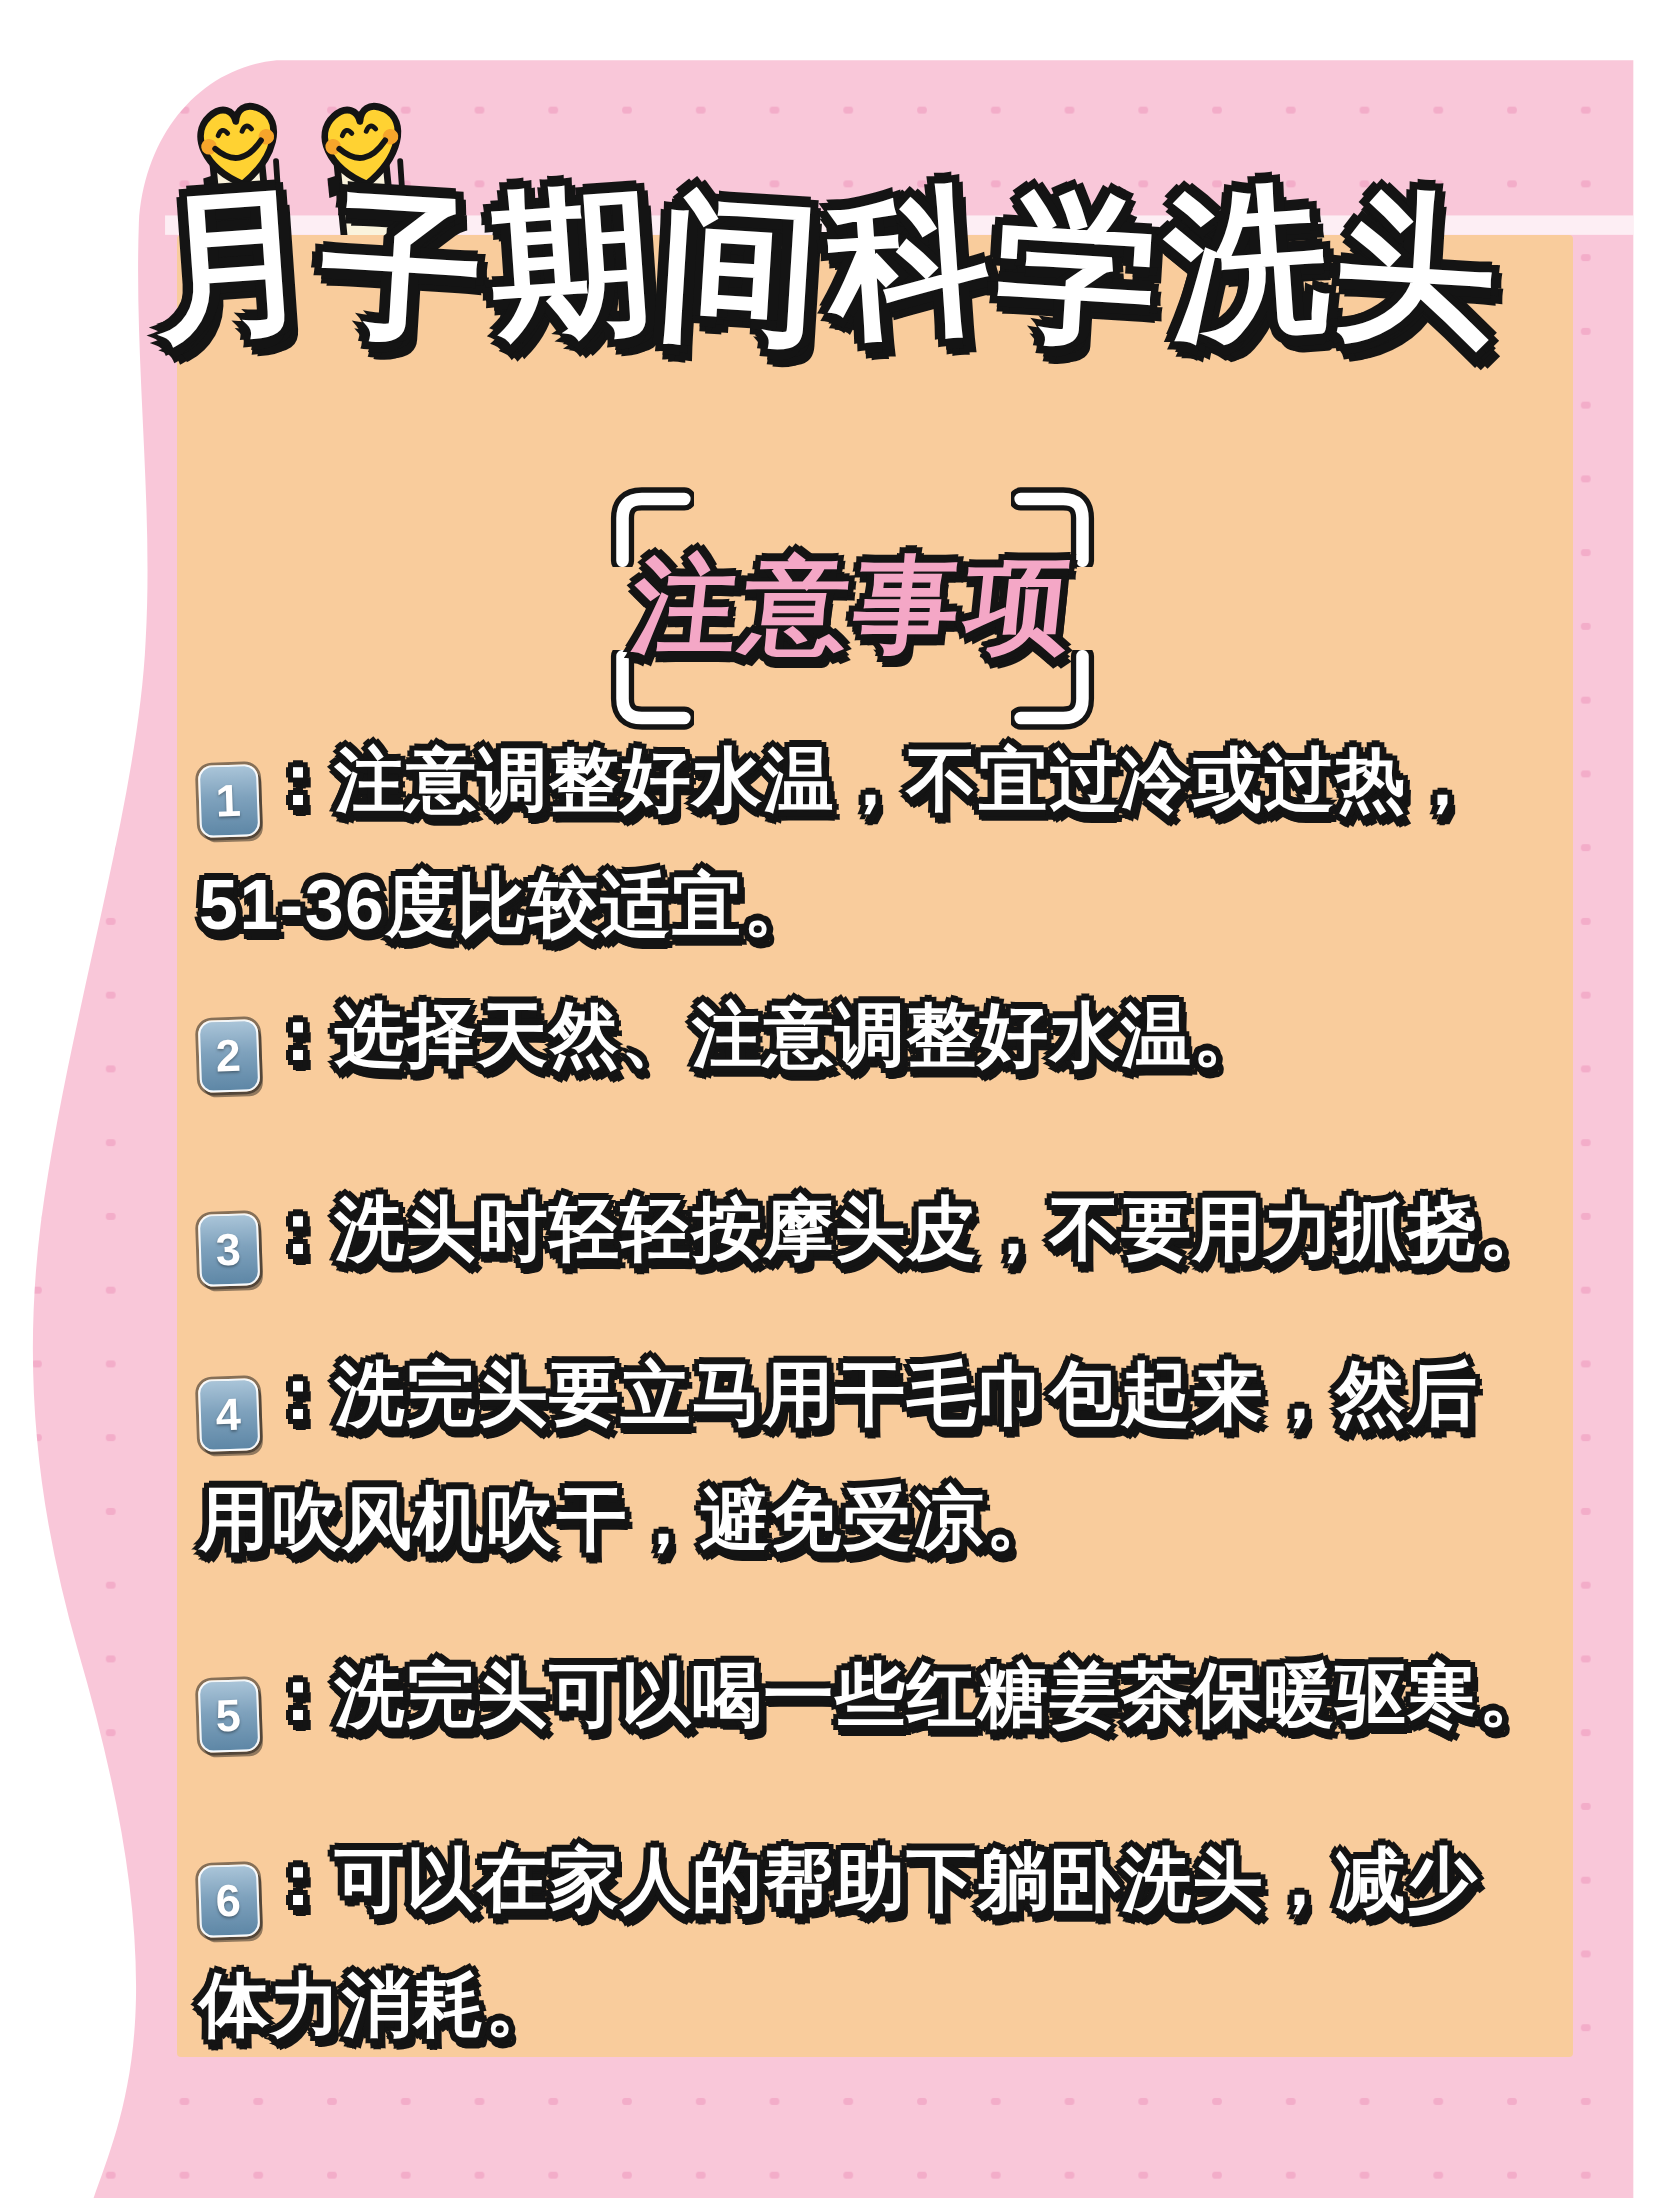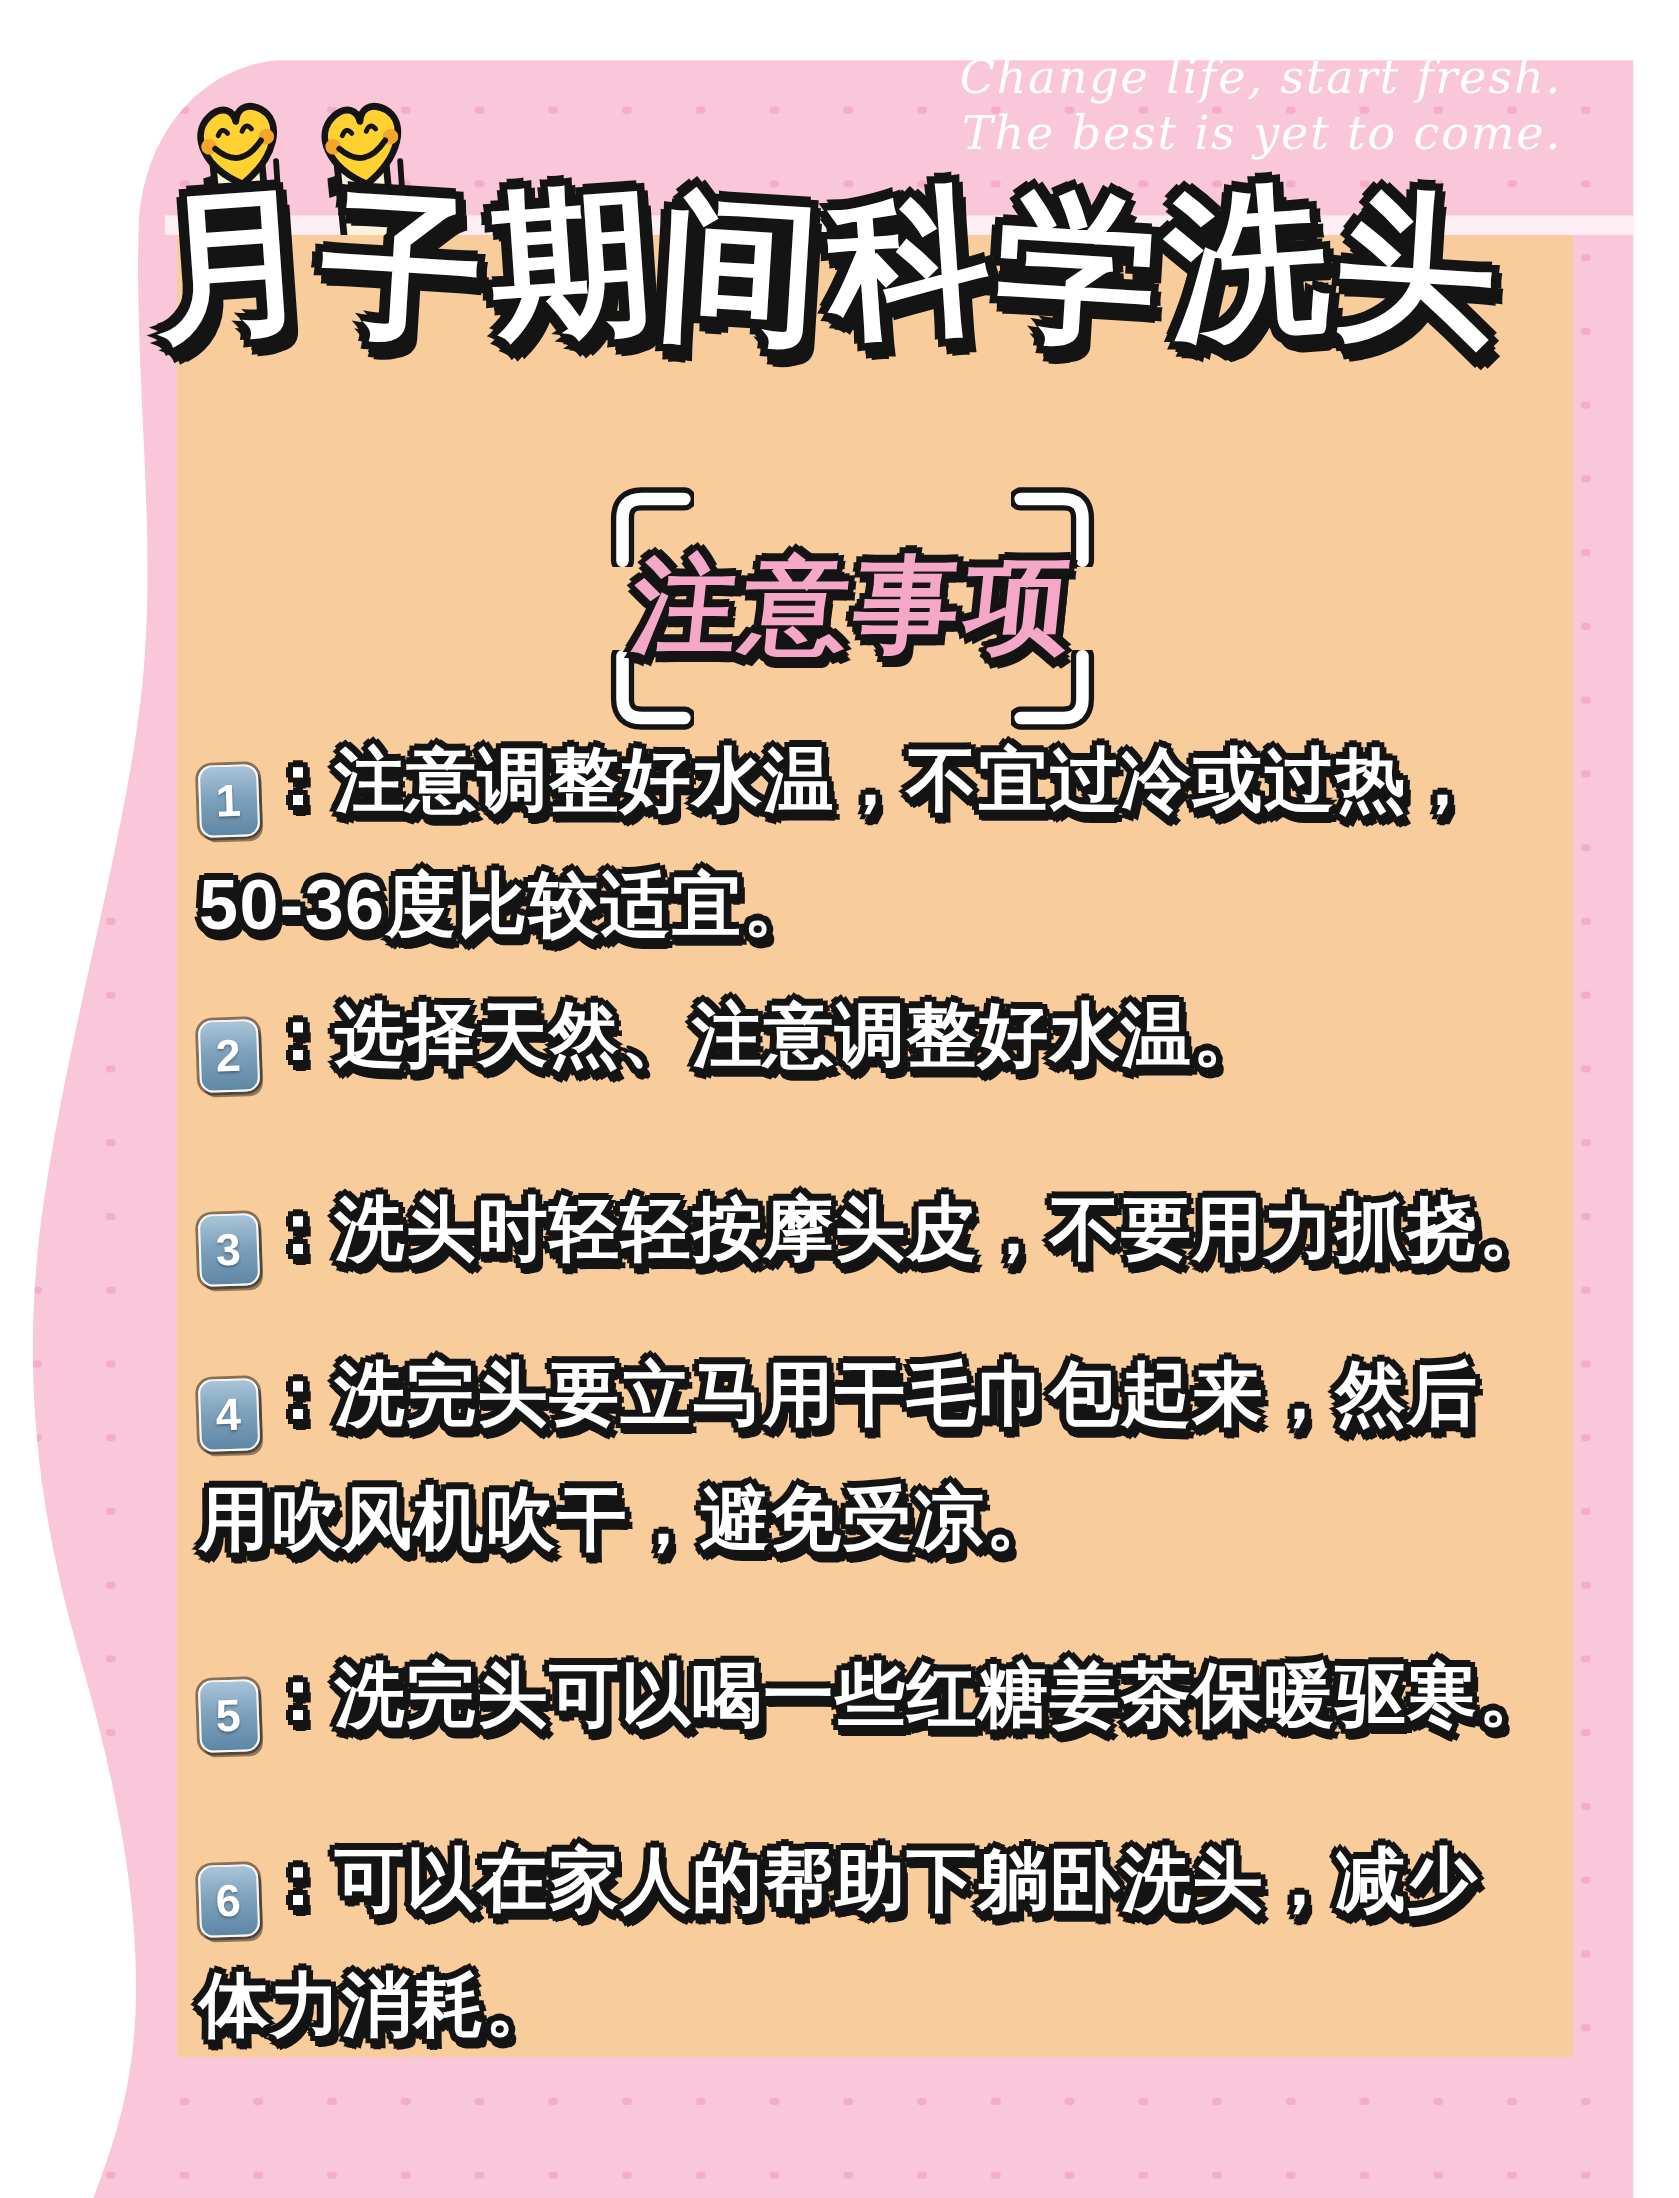--- a/index.html
+++ b/index.html
@@ -136,24 +136,20 @@
         <path d="M66 36 q5 -9 10 -1" stroke="#141414" stroke-width="5" fill="none" stroke-linecap="round"></path>
         <path d="M36 50 Q 59 76 84 48" stroke="#141414" stroke-width="6" fill="none" stroke-linecap="round"></path>
       </g>
     </g>
   </svg>
 
   <div class="orange-card"></div>
 
   <div class="content">
 
-    <div class="quote">
-      <div>Change life, start fresh.</div>
-      <div>The best is yet to come.</div>
-    </div>
 
     <div class="title"><span class="ch">月</span><span class="ch">子</span><span class="ch">期</span><span class="ch">间</span><span class="ch">科</span><span class="ch">学</span><span class="ch">洗</span><span class="ch">头</span></div>
 
     <svg class="bracket br-tl" viewBox="0 0 88 84">
       <path d="M14 78 L14 34 Q14 14 34 14 L78 14" fill="none" stroke="#141414" stroke-width="24" stroke-linecap="round"></path>
       <path d="M14 78 L14 34 Q14 14 34 14 L78 14" fill="none" stroke="#ffffff" stroke-width="13" stroke-linecap="round"></path>
     </svg>
     <svg class="bracket br-tr" viewBox="0 0 88 84">
       <path d="M14 78 L14 34 Q14 14 34 14 L78 14" fill="none" stroke="#141414" stroke-width="24" stroke-linecap="round"></path>
       <path d="M14 78 L14 34 Q14 14 34 14 L78 14" fill="none" stroke="#ffffff" stroke-width="13" stroke-linecap="round"></path>
@@ -163,21 +159,21 @@
       <path d="M14 78 L14 34 Q14 14 34 14 L78 14" fill="none" stroke="#ffffff" stroke-width="13" stroke-linecap="round"></path>
     </svg>
     <svg class="bracket br-br" viewBox="0 0 88 84">
       <path d="M14 78 L14 34 Q14 14 34 14 L78 14" fill="none" stroke="#141414" stroke-width="24" stroke-linecap="round"></path>
       <path d="M14 78 L14 34 Q14 14 34 14 L78 14" fill="none" stroke="#ffffff" stroke-width="13" stroke-linecap="round"></path>
     </svg>
     <div class="subtitle">注意事项</div>
 
     <div class="item i1">
       <span class="badge">1</span><span class="colon">：</span><span class="txt">注意调整好水温，不宜过冷或过热，
-50-36度比较适宜。</span>
+51-36度比较适宜。</span>
     </div>
     <div class="item i2">
       <span class="badge">2</span><span class="colon">：</span><span class="txt">选择天然、注意调整好水温。</span>
     </div>
     <div class="item i3">
       <span class="badge">3</span><span class="colon">：</span><span class="txt">洗头时轻轻按摩头皮，不要用力抓挠。</span>
     </div>
     <div class="item i4">
       <span class="badge">4</span><span class="colon">：</span><span class="txt">洗完头要立马用干毛巾包起来，然后
 用吹风机吹干，避免受凉。</span>

